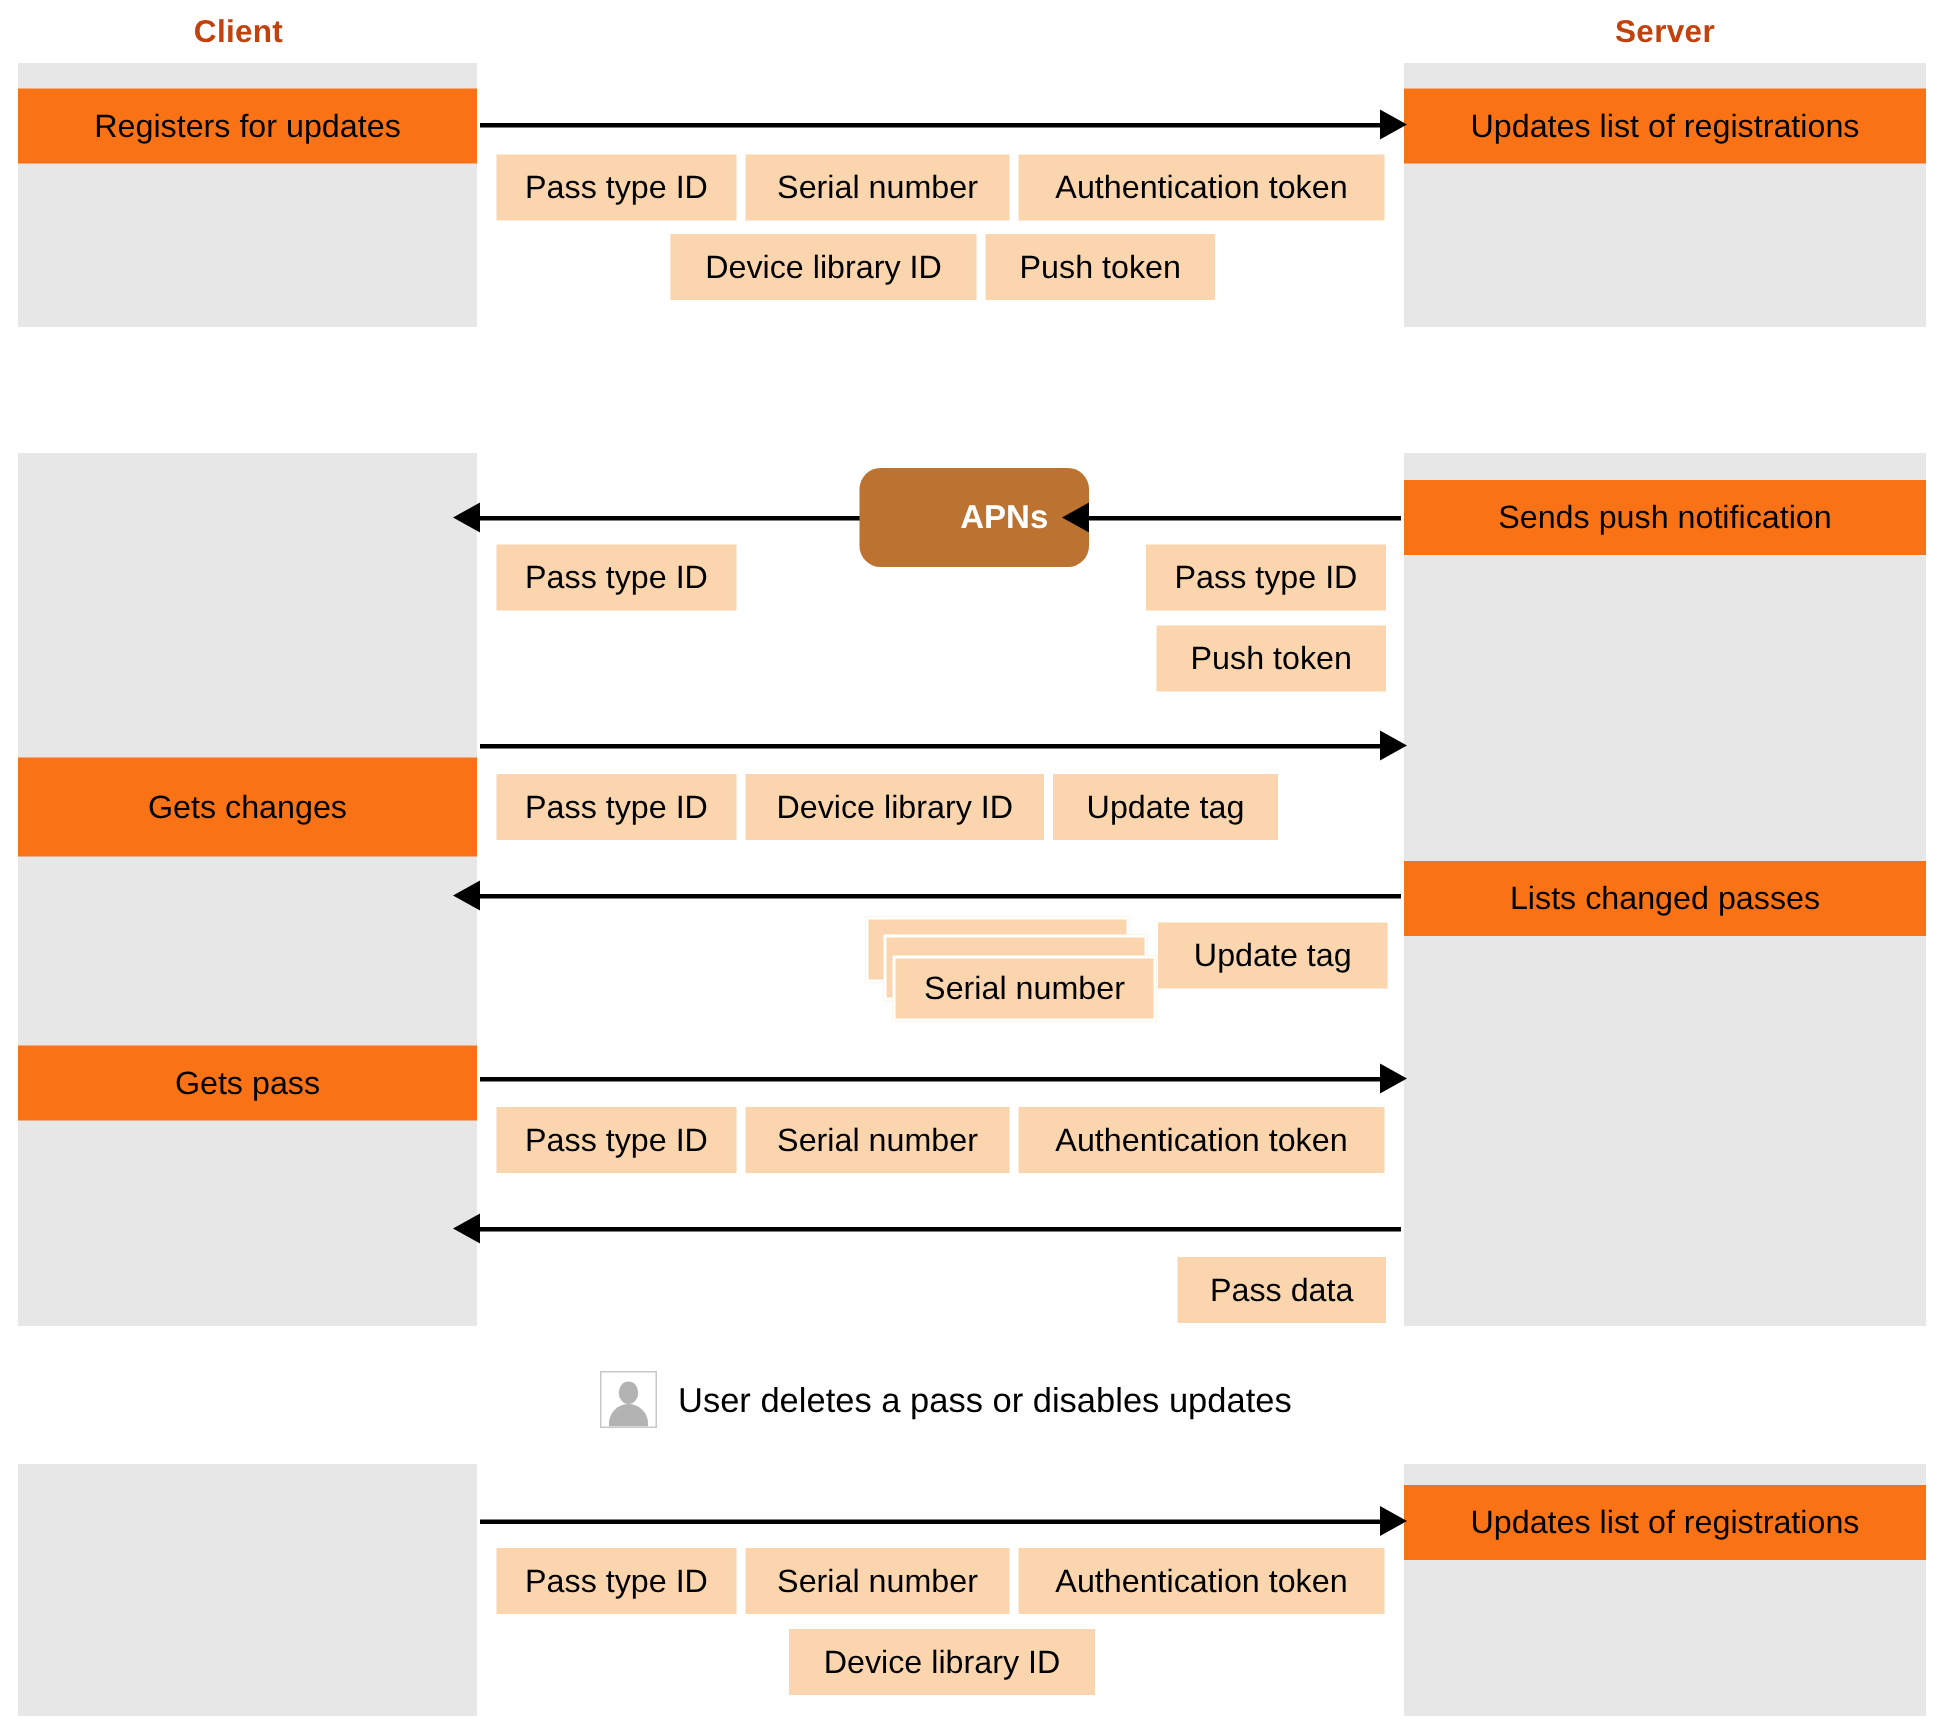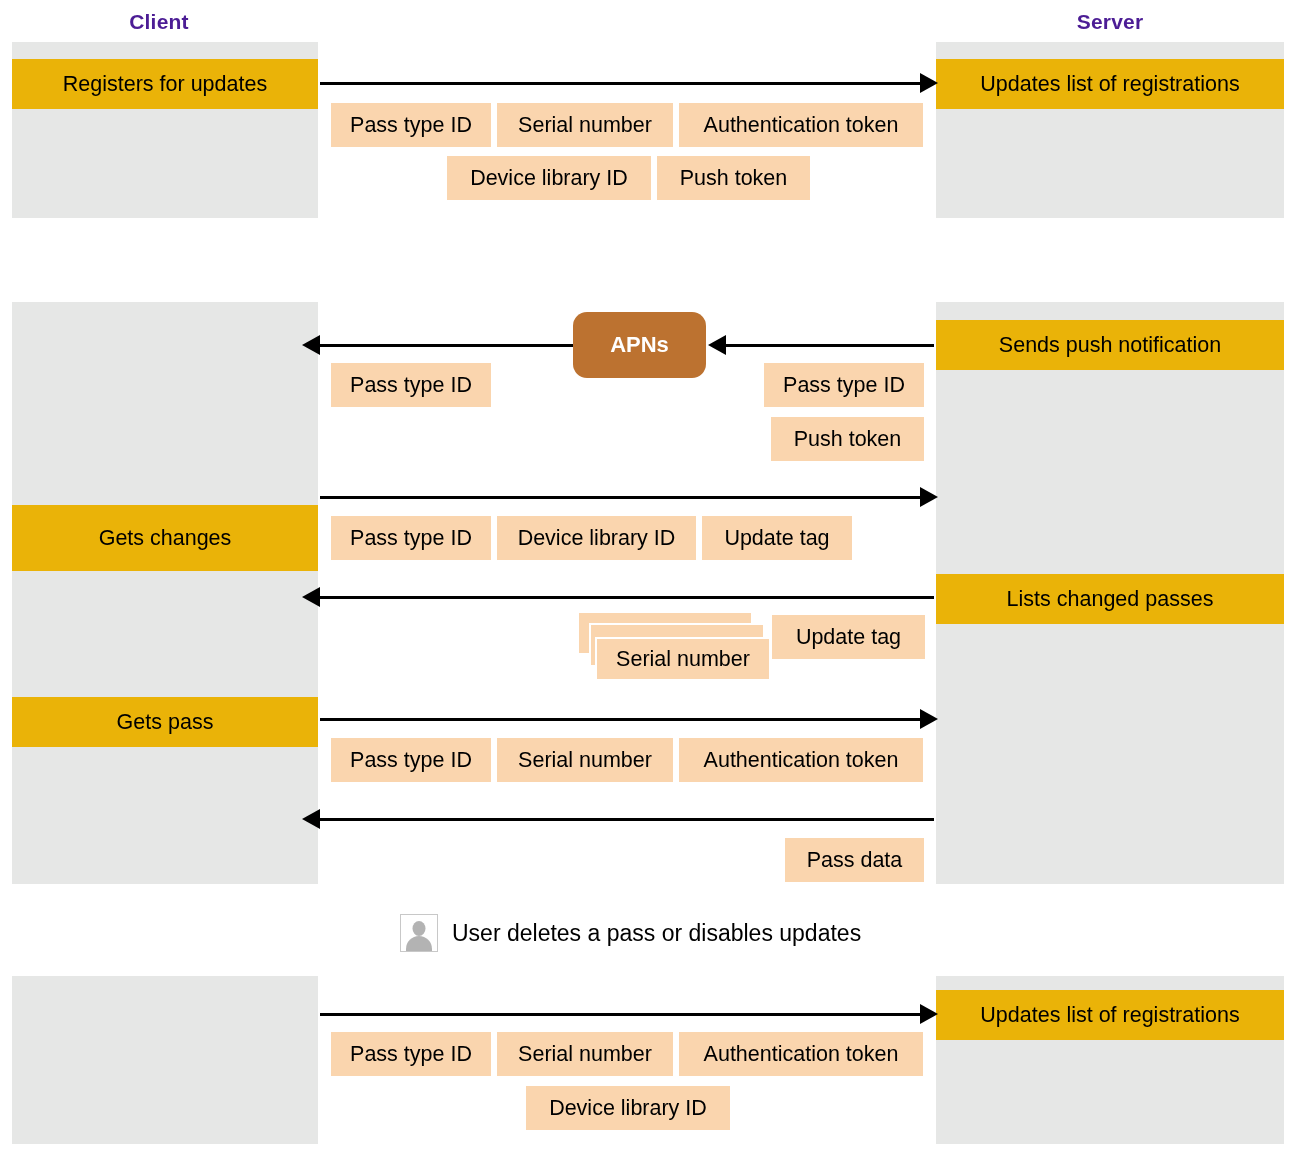--- a/index.html
+++ b/index.html
@@ -16,30 +16,30 @@
     width: 1299px;
     height: 1156px;
     background: #ffffff;
     overflow: hidden;
   }
   .hdr {
     position: absolute;
     font-size: 21px;
     font-weight: bold;
     text-align: center;
-    color: #4c1d95;
+    color: #c2410c;
     letter-spacing: 0.2px;
   }
   .lane {
     position: absolute;
     background: #e6e7e6;
   }
   .actrow {
     position: absolute;
-    background: #eab308;
+    background: #f97316;
     display: flex;
     align-items: center;
     justify-content: center;
     font-size: 21.5px;
     color: #000;
   }
   .arrow-line {
     position: absolute;
     background: #000000;
     height: 3px;
@@ -172,21 +172,21 @@
 
 
   <div class="lane" style="left:12px; top:302px; width:306px; height:582px;"></div>
   <div class="lane" style="left:936px; top:302px; width:348px; height:582px;"></div>
 
   <div class="actrow" style="left:936px; top:320px; width:348px; height:50px;">Sends push notification</div>
 
   <div class="arrow-line" style="left:320px; top:344px; width:255px;"></div>
   <div class="arrow-head left" style="left:302px; top:335px;"></div>
 
-  <div class="apns" style="left:573px; top:312px; width:133px; height:66px;">APNs</div>
+  <div class="apns" style="left:573px; top:312px; width:113px; height:66px;padding-left:40px;">APNs</div>
 
   <div class="arrow-line" style="left:726px; top:344px; width:208px;"></div>
   <div class="arrow-head left" style="left:708px; top:335px;"></div>
 
   <div class="chip" style="left:331px; top:363px; width:160px; height:44px;">Pass type ID</div>
   <div class="chip" style="left:764px; top:363px; width:160px; height:44px;">Pass type ID</div>
   <div class="chip" style="left:771px; top:417px; width:153px; height:44px;">Push token</div>
 
   <div class="actrow" style="left:12px; top:474px; width:306px; height:66px;margin-top:31px;">Gets changes</div>
 

